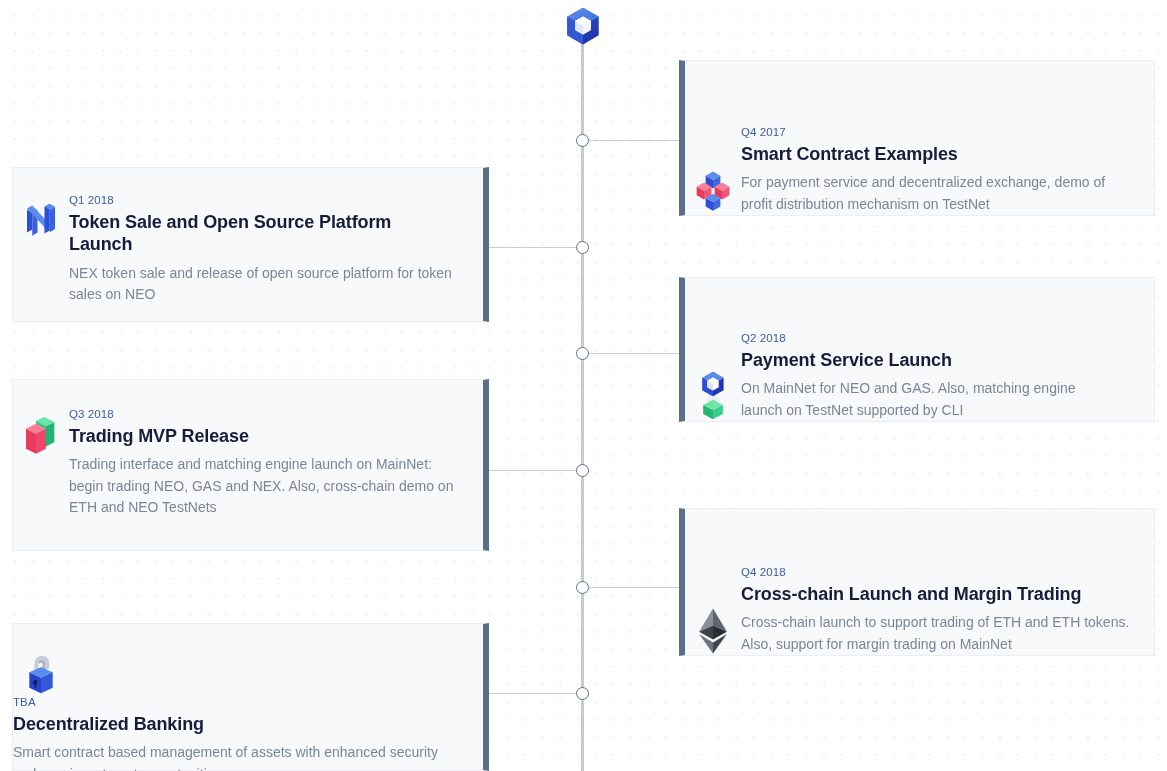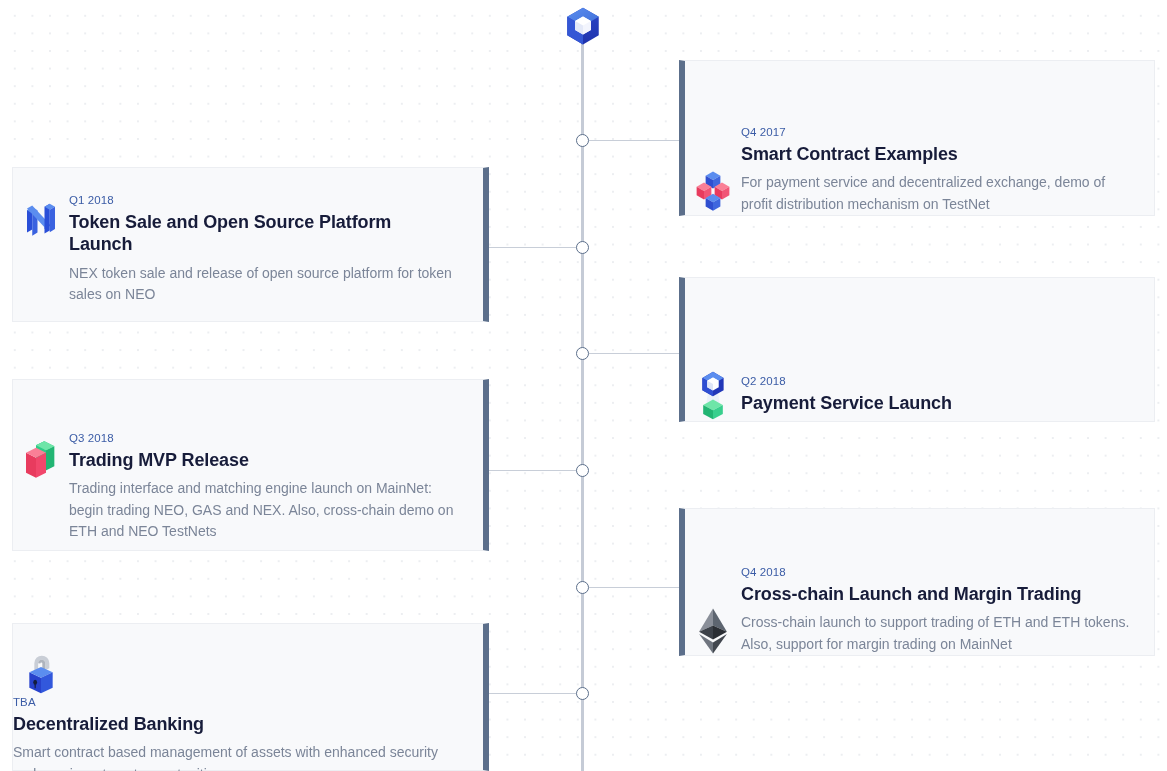--- a/index.html
+++ b/index.html
@@ -97,21 +97,21 @@
   .desc {
     font-size: 14px;
     color: #7b8598;
     line-height: 1.52;
     margin: 0;
     font-weight: 400;
   }
 
   
   #card-q1 { left: 12px;  top: 167px; width: 477px; height: 155px; padding: 26px 0 13px 0; }
-  #card-q3 { left: 12px;  top: 379px; width: 477px; height: 172px; padding: 52px 0 0 0; }
+  #card-q3 { left: 12px;  top: 379px; width: 477px; height: 172px; padding: 28px 0 0 0; }
   #card-tba{ left: 12px;  top: 623px; width: 477px; height: 148px; padding: 24px 0 0 0; flex-direction: column; }
 
   
   #card-q4-2017 { left: 679px; top: 60px;  width: 476px; height: 156px; padding: 28px 0 0 0; }
   #card-q2      { left: 679px; top: 277px; width: 476px; height: 145px; padding: 26px 15px 0 0; }
   #card-q4-2018 { left: 679px; top: 508px; width: 476px; height: 148px; padding: 27px 0 0 0; }
 </style>
 </head>
 <body>
 
@@ -230,20 +230,21 @@
         <polygon points="15,13 22,17 22,25 15,21" fill="#dfe6f7"></polygon>
 
         <polygon points="22,36 34,42.5 22,49 10,42.5" fill="#6ee5a8"></polygon>
         <polygon points="10,42.5 22,49 22,60 10,53.5" fill="#22b573"></polygon>
         <polygon points="34,42.5 22,49 22,60 34,53.5" fill="#38cf8d"></polygon>
       </svg>
     </div>
     <div class="card-body">
       <p class="quarter">Q2 2018</p>
       <h3 class="title">Payment Service Launch</h3>
+      <p class="desc">On MainNet for NEO and GAS. Also, matching engine launch on TestNet supported by CLI</p>
     </div>
   </div>
 
   <div class="card left" id="card-q3">
     <div class="card-icon">
       <svg viewBox="0 0 48 56" width="40" height="47">
 
         <polygon points="28,6 40,12 40,36 28,42" fill="#22b573"></polygon>
         <polygon points="28,6 40,12 30,17 18,11" fill="#6ee5a8"></polygon>
         <polygon points="18,11 28,6 28,42 18,37" fill="#2ecb87"></polygon>

